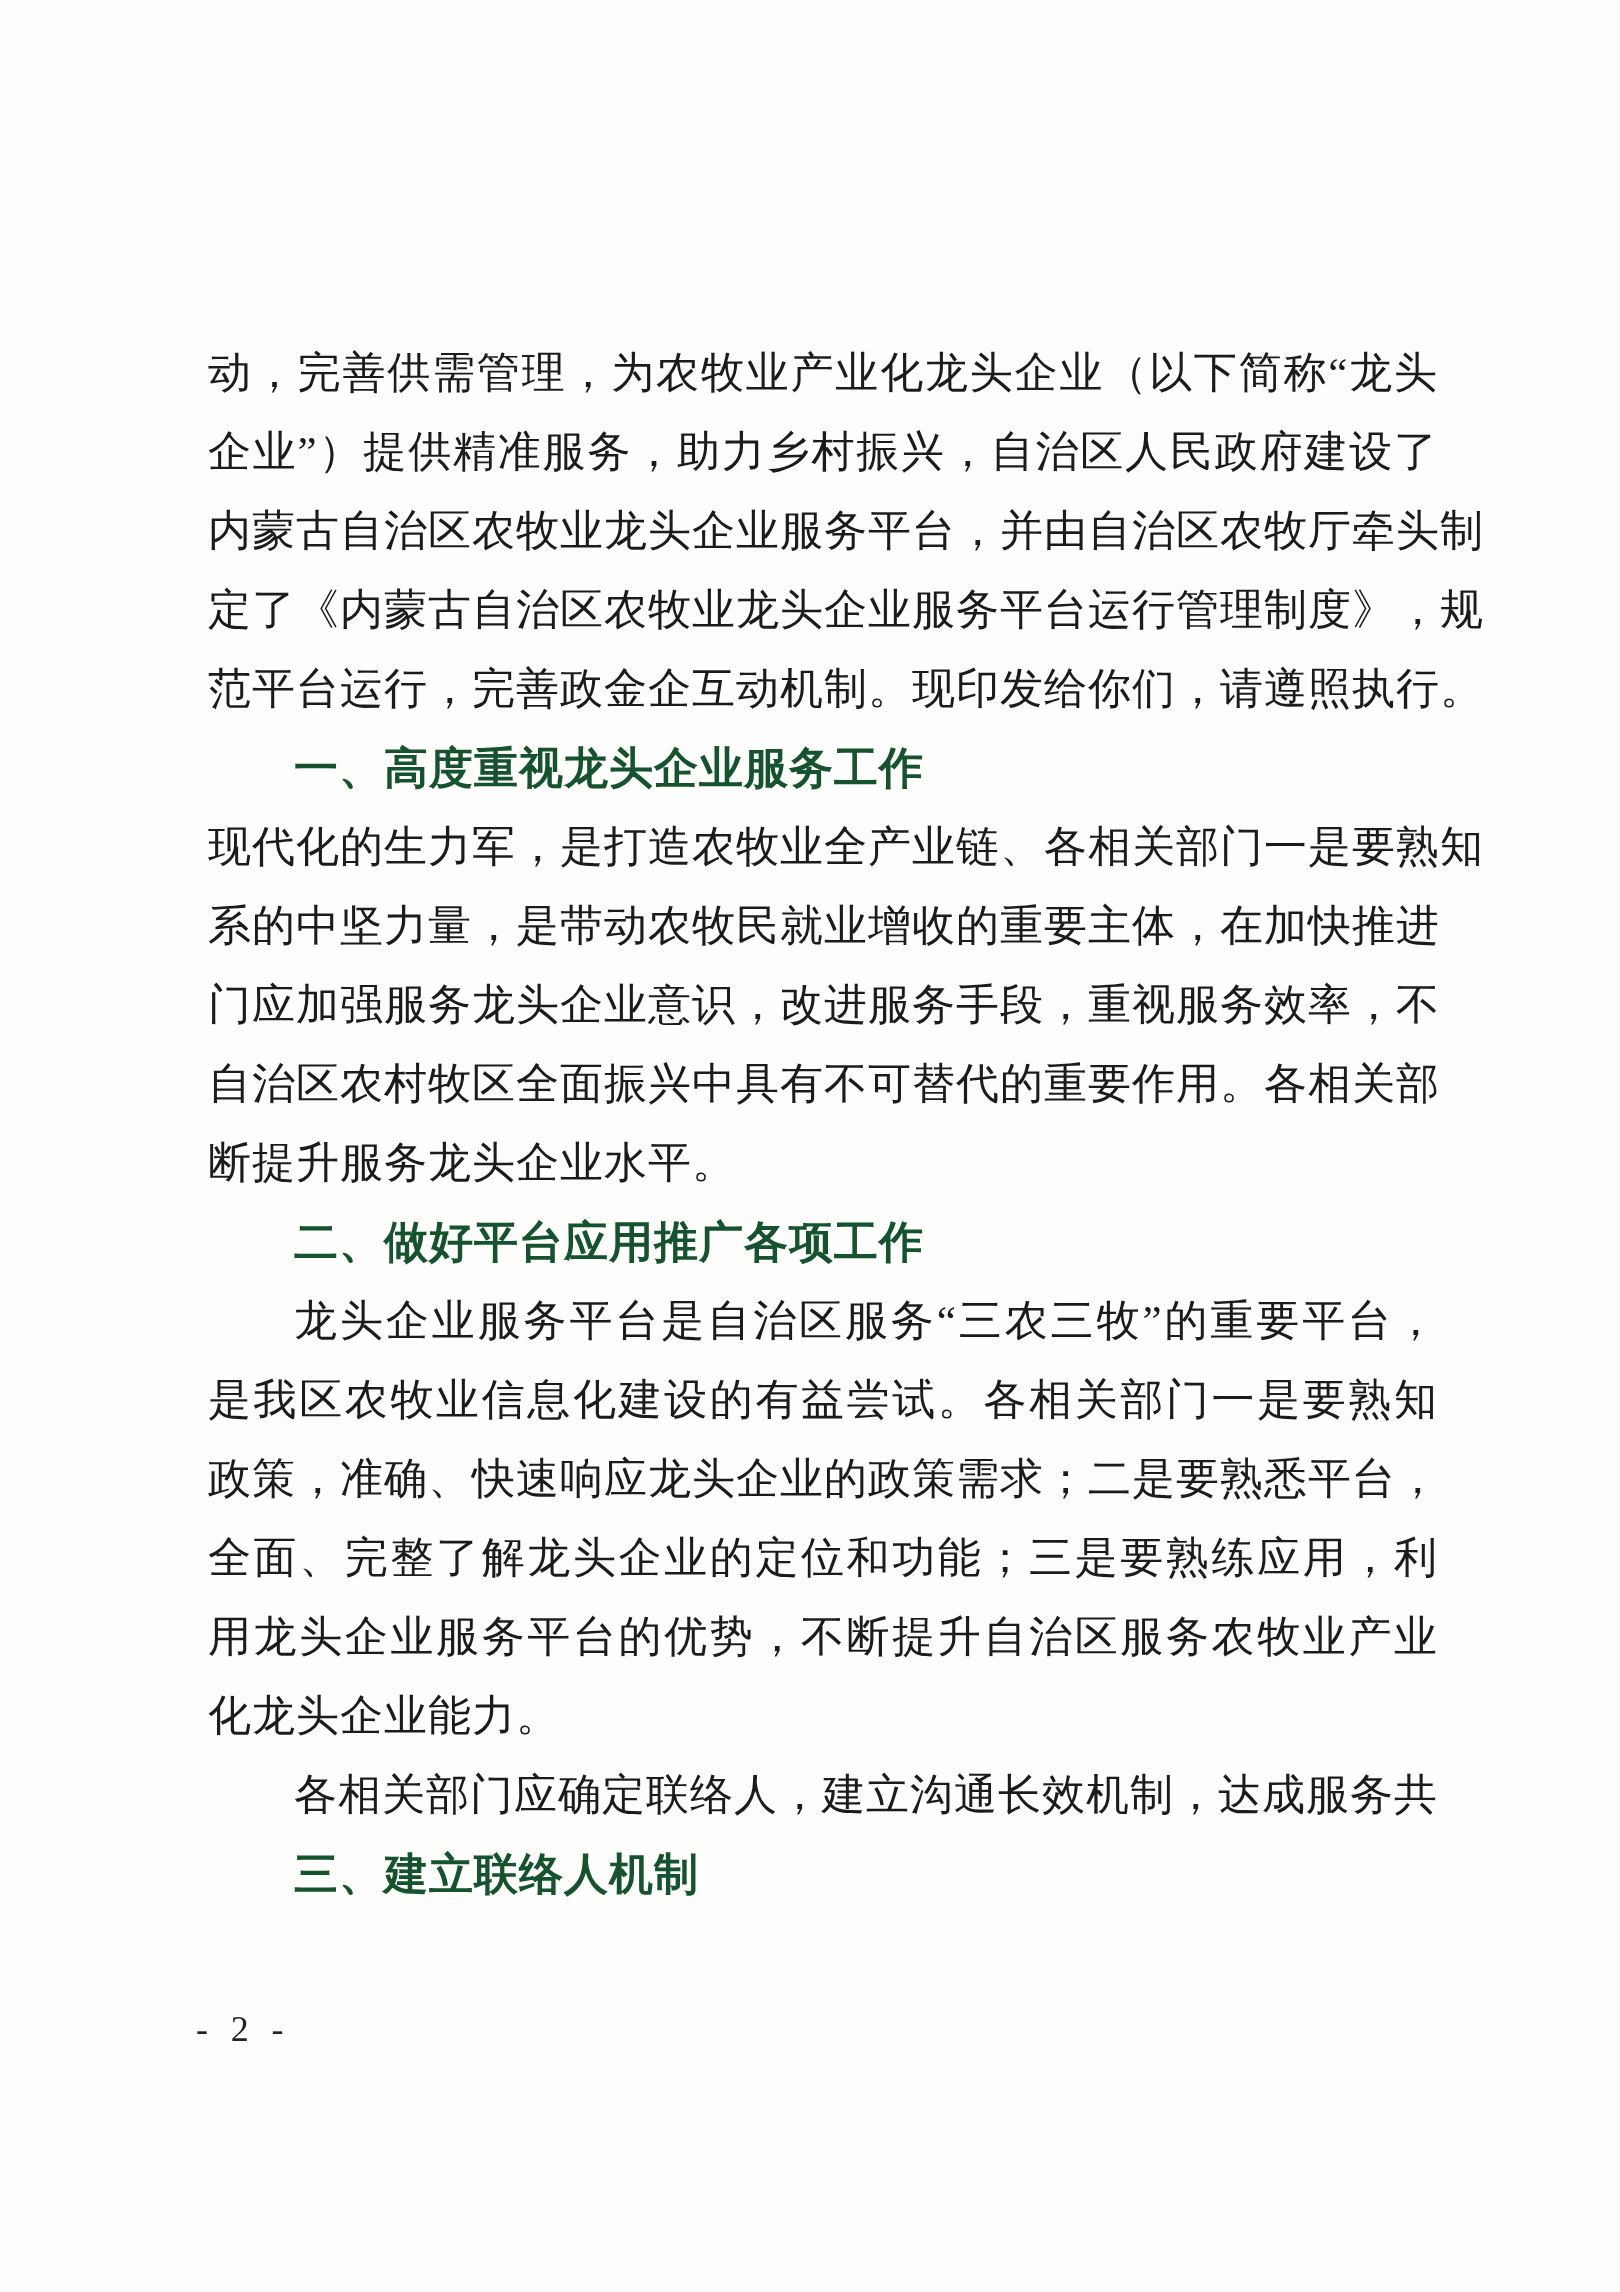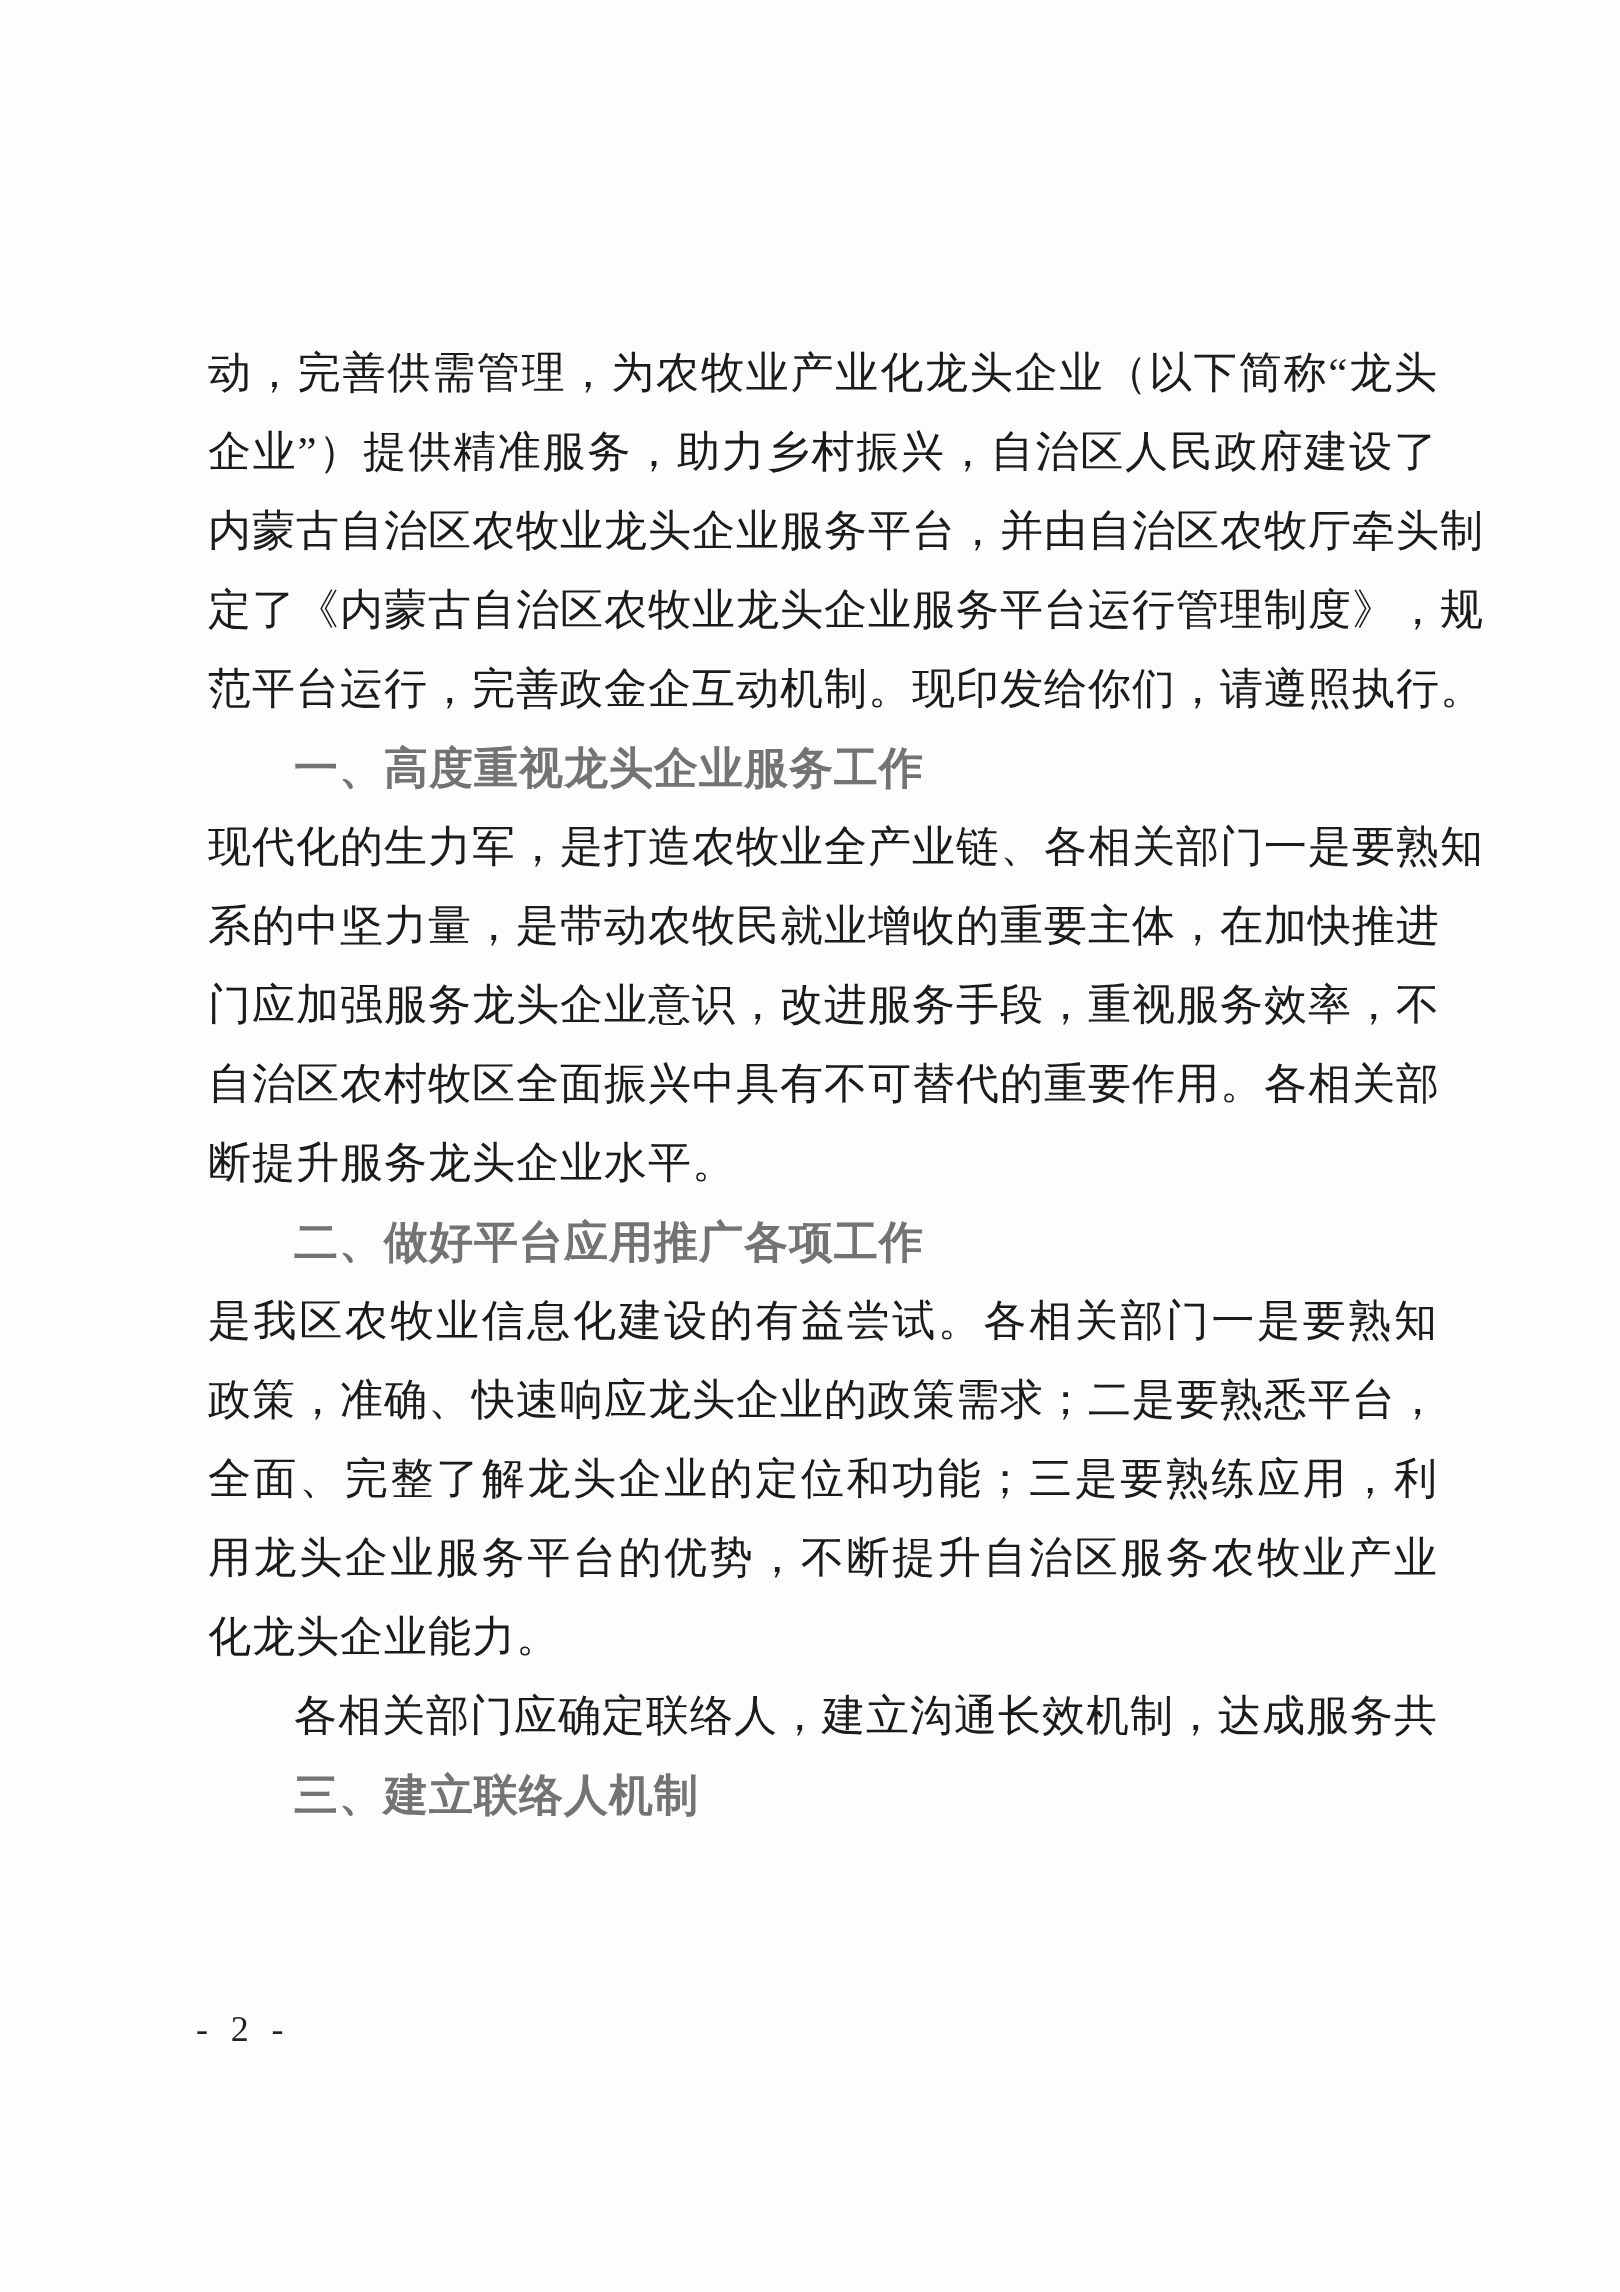--- a/index.html
+++ b/index.html
@@ -44,21 +44,21 @@
   .line.indent {
     text-indent: 86px;
   }
   .line.short {
     text-align: center;
     text-align-last: left;
   }
   .line.heading {
     font-family: "Liberation Sans", "DejaVu Sans", sans-serif;
     font-weight: 700;
-    color: #737373;
+    color: #14532d;
     text-align: left;
     text-align-last: left;
     text-indent: 86px;
     font-size: 44px;
   }
   .page-number {
     position: absolute;
     left: 196px;
     top: 2005px;
     height: 49px;
@@ -80,20 +80,21 @@
     <div class="line">内蒙古自治区农牧业龙头企业服务平台，并由自治区农牧厅牵头制</div>
     <div class="line">定了《内蒙古自治区农牧业龙头企业服务平台运行管理制度》，规</div>
     <div class="line">范平台运行，完善政金企互动机制。现印发给你们，请遵照执行。</div>
     <div class="line heading">一、高度重视龙头企业服务工作</div>
     <div class="line">现代化的生力军，是打造农牧业全产业链、各相关部门一是要熟知</div>
     <div class="line">系的中坚力量，是带动农牧民就业增收的重要主体，在加快推进</div>
     <div class="line">门应加强服务龙头企业意识，改进服务手段，重视服务效率，不</div>
     <div class="line">自治区农村牧区全面振兴中具有不可替代的重要作用。各相关部</div>
     <div class="line short">断提升服务龙头企业水平。</div>
     <div class="line heading">二、做好平台应用推广各项工作</div>
+    <div class="line indent">龙头企业服务平台是自治区服务“三农三牧”的重要平台，</div>
     <div class="line">是我区农牧业信息化建设的有益尝试。各相关部门一是要熟知</div>
     <div class="line">政策，准确、快速响应龙头企业的政策需求；二是要熟悉平台，</div>
     <div class="line">全面、完整了解龙头企业的定位和功能；三是要熟练应用，利</div>
     <div class="line">用龙头企业服务平台的优势，不断提升自治区服务农牧业产业</div>
     <div class="line short">化龙头企业能力。</div>
     <div class="line indent">各相关部门应确定联络人，建立沟通长效机制，达成服务共</div>
     <div class="line heading">三、建立联络人机制</div>
   </div>
   <div class="page-number">- 2 -</div>
 </div>

